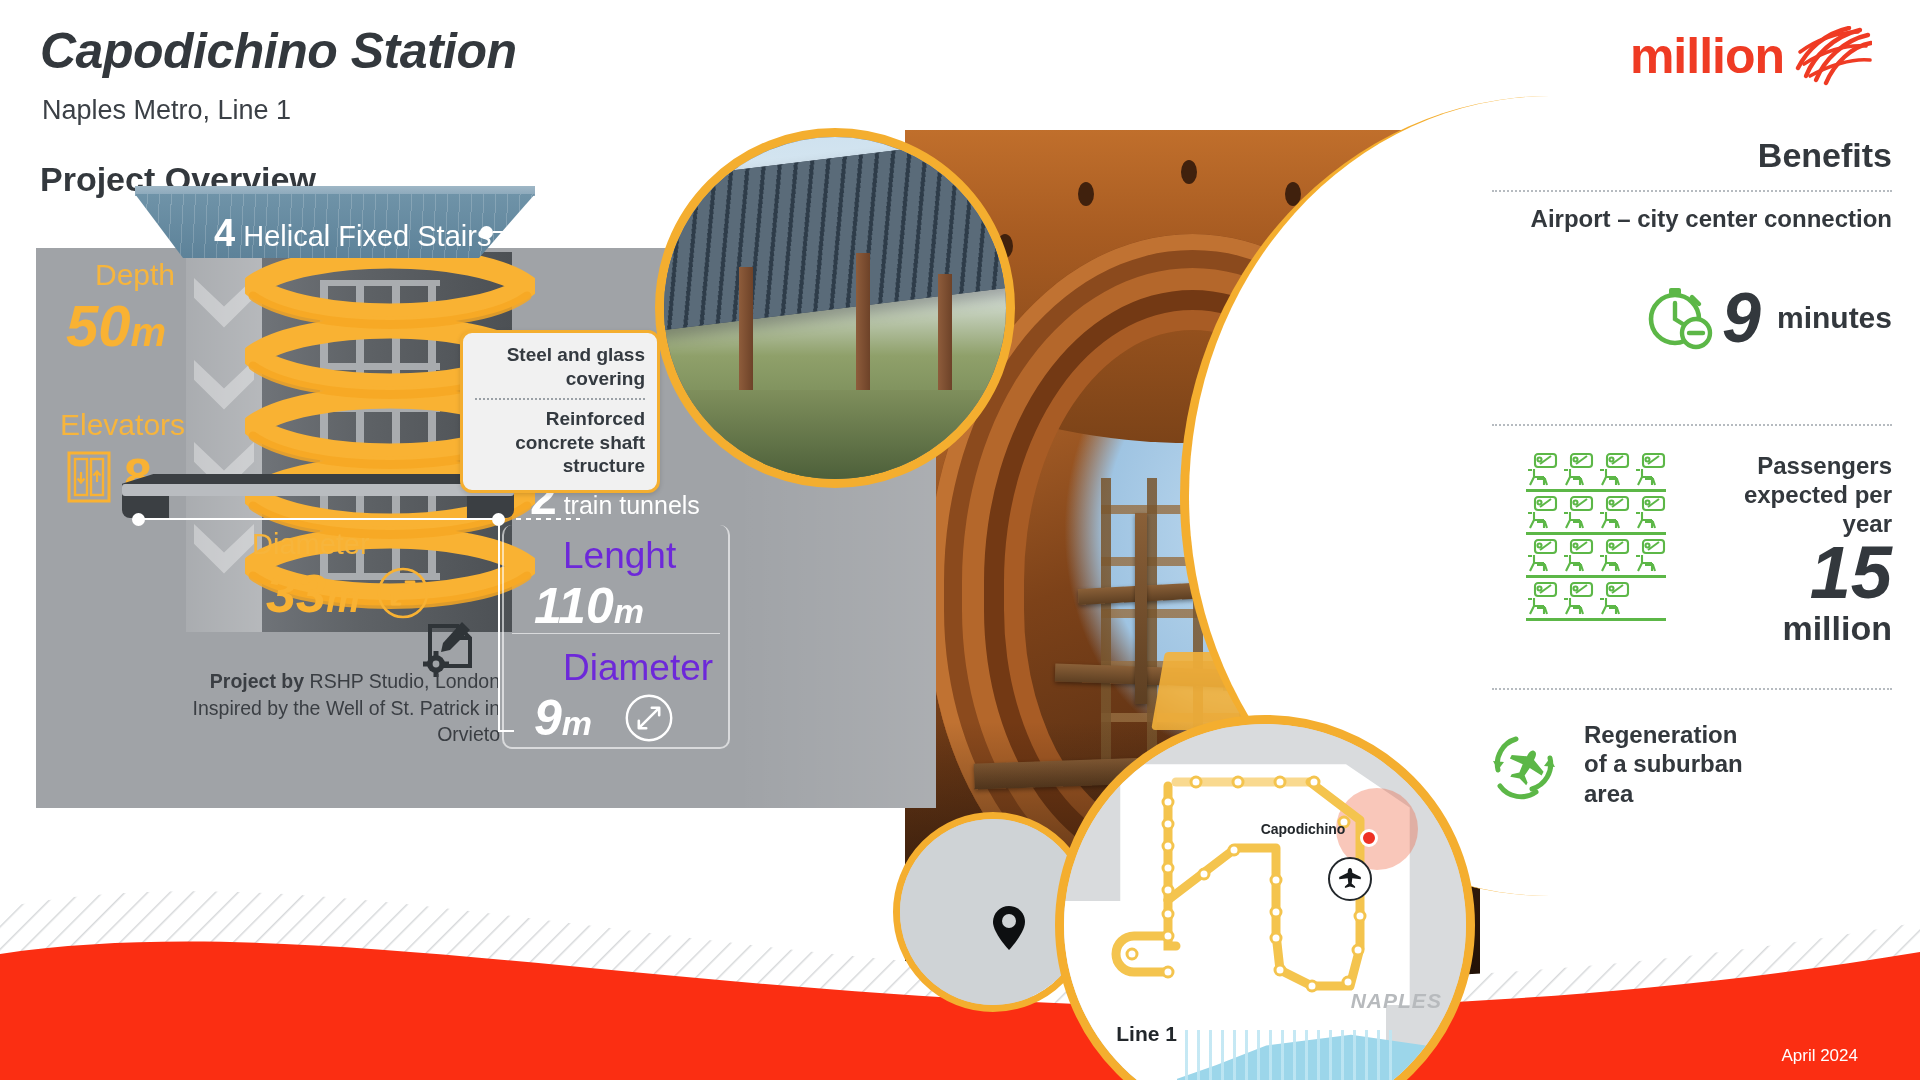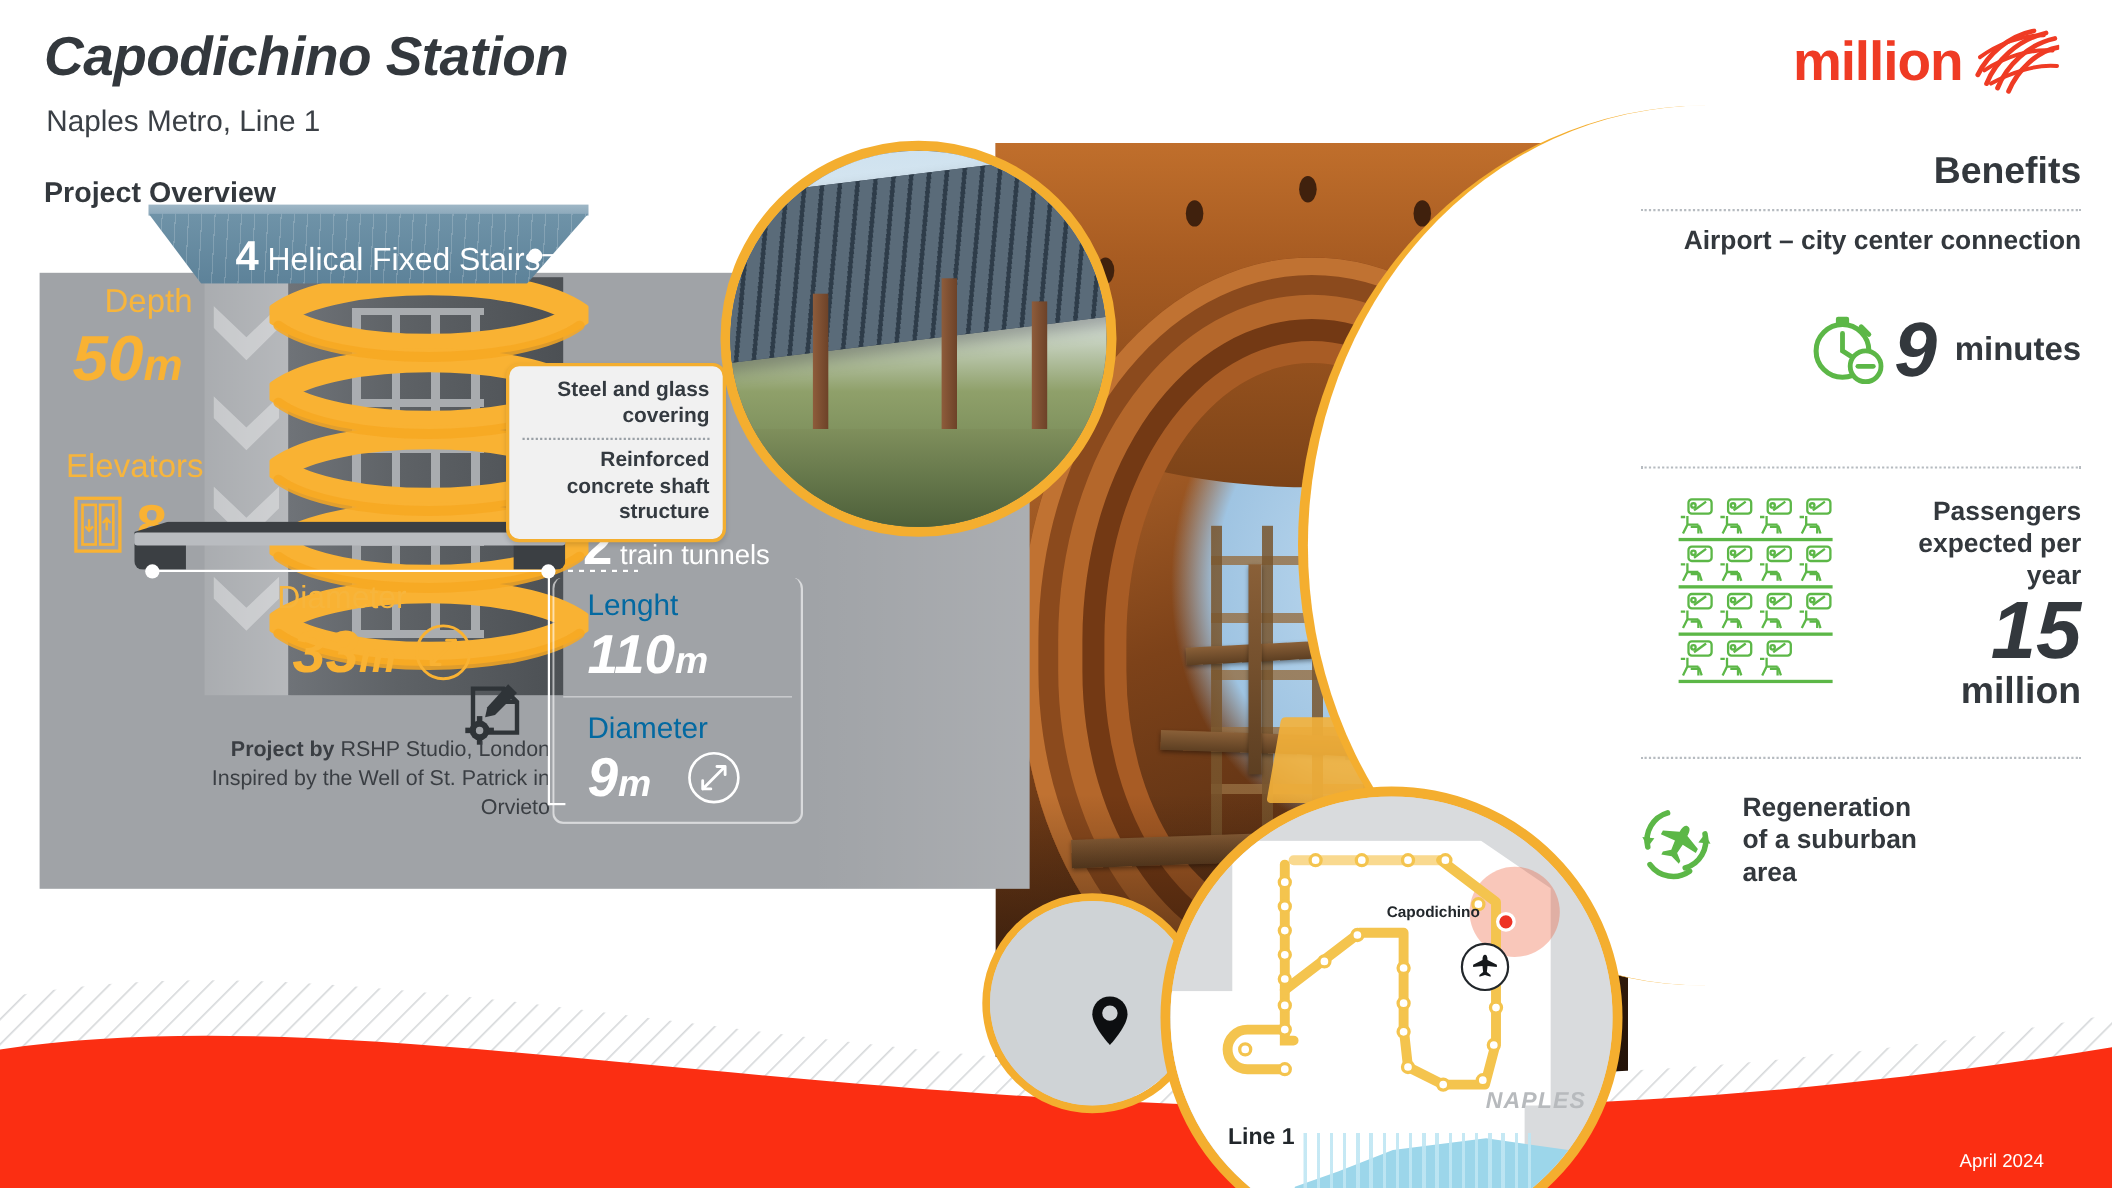--- a/index.html
+++ b/index.html
@@ -18,21 +18,21 @@
     font-size: 50px; font-weight: 700; color: #33383d;
     letter-spacing: -0.5px;
     font-style: italic;
   }
   .hdr-sub {
     position: absolute; left: 42px; top: 95px;
     font-size: 27px; font-weight: 400; color: #3b4046;
   }
   .hdr-section {
     position: absolute; left: 40px; top: 160px;
-    font-size: 26px; font-weight: 700; color: #33383d;
+    font-size: 34px; font-weight: 700; color: #33383d;
   }
   .logo-wrap {
     position: absolute; right: 48px; top: 26px;
     display: flex; align-items: center; gap: 10px;
   }
   .logo-text {
     font-size: 50px; font-weight: 700; color: #ef3b24;
     letter-spacing: -1px; line-height: 1;
   }
 
@@ -202,21 +202,21 @@
   }
   .tun-head b { font-size: 48px; font-weight: 700; }
   .tun-box {
     position: absolute; left: 502px; top: 525px; width: 228px; height: 224px;
     border: 2px solid rgba(255,255,255,.6); border-radius: 10px; border-top: none;
   }
   .tun-box .divider {
     position: absolute; left: 8px; right: 8px; top: 108px; height: 1px;
     background: rgba(255,255,255,.6);
   }
-  .tun-lbl { font-size: 27px; color: #0369a1; }
+  .tun-lbl { font-size: 37px; color: #6d28d9; margin-left: 29px; }
   .tun-val { font-size: 50px; font-weight: 700; font-style: italic; color: #fff; }
   .tun-val small { font-size: 34px; }
   .tun-item { position: absolute; left: 30px; }
   .leader {
     position: absolute; left: 498px; top: 520px; width: 2px; height: 212px;
     background: #ffffff;
   }
   .leader-h { position: absolute; left: 498px; top: 730px; width: 16px; height: 2px; background: #fff; }
   .dots-h {
     position: absolute; left: 516px; top: 518px; width: 64px; height: 2px;

